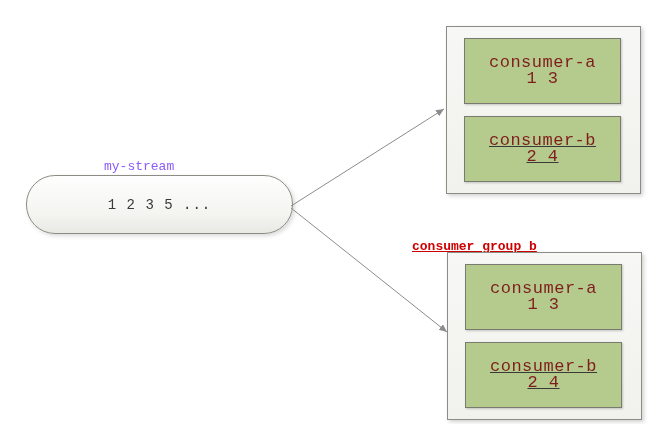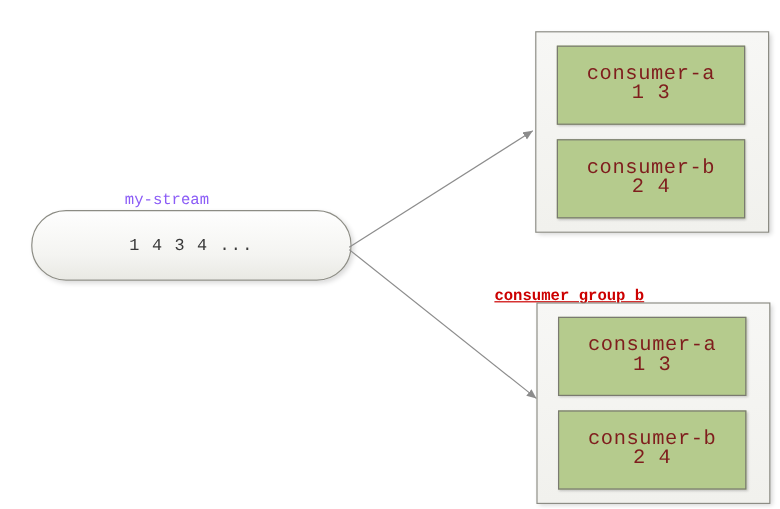--- a/index.html
+++ b/index.html
@@ -72,21 +72,21 @@
     height: 64px;
     background: #b5cb8d;
     border: 1px solid #7a7a70;
     box-shadow: 1px 1px 2px rgba(0,0,0,0.2);
     display: flex;
     flex-direction: column;
     align-items: center;
     justify-content: center;
   }
   .consumer-box.first  { top: 11px; }
-  .consumer-box.second { top: 89px; }
+  .consumer-box.second { top: 89px; text-decoration: underline; }
   .consumer-name, .consumer-msgs {
     font-size: 17px;
     line-height: 16px;
     letter-spacing: 0.5px;
     color: #7f1d1d;
   }
   .arrows {
     position: absolute;
     left: 0; top: 0;
     width: 650px;
@@ -94,21 +94,21 @@
     pointer-events: none;
   }
 </style>
 </head>
 <body>
 
 <div class="canvas">
 
   <div class="stream-label">my-stream</div>
   <div class="stream-pill">
-    <span class="stream-content">1 4 3 4 ...</span>
+    <span class="stream-content">1 2 3 5 ...</span>
   </div>
 
   <svg class="arrows" viewBox="0 0 650 424" xmlns="http://www.w3.org/2000/svg">
     <defs>
       <marker id="arrowhead" markerWidth="9" markerHeight="8" refX="8" refY="3.5" orient="auto" markerUnits="userSpaceOnUse">
         <path d="M0,0 L8,3.5 L0,7 Z" fill="#8c8c8c"></path>
       </marker>
     </defs>
     <line x1="291" y1="206" x2="444" y2="109" stroke="#8c8c8c" stroke-width="1" marker-end="url(#arrowhead)"></line>
     <line x1="291" y1="208" x2="447" y2="332" stroke="#8c8c8c" stroke-width="1" marker-end="url(#arrowhead)"></line>

